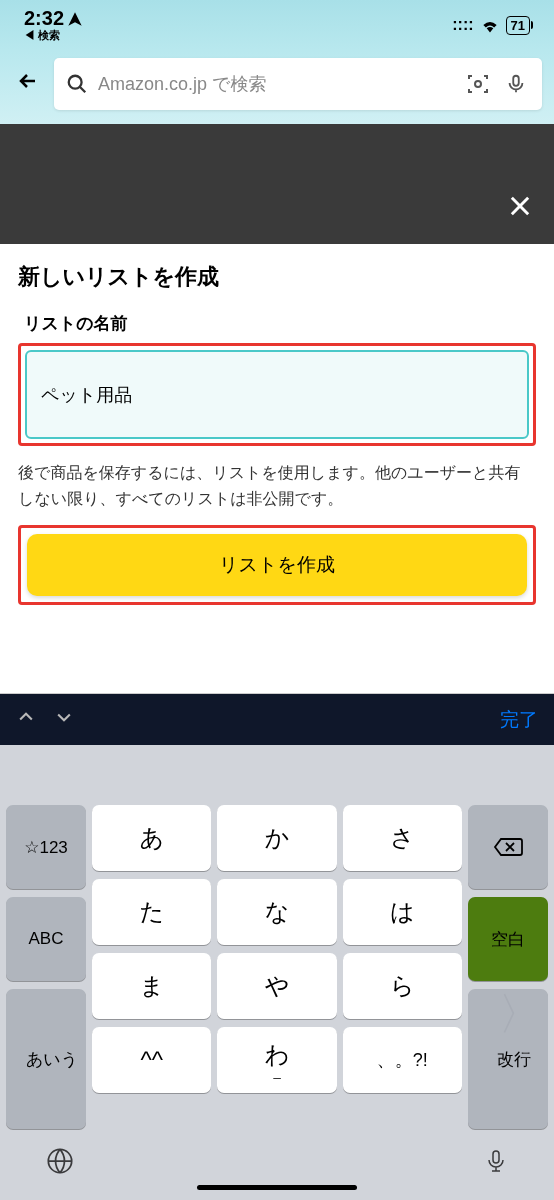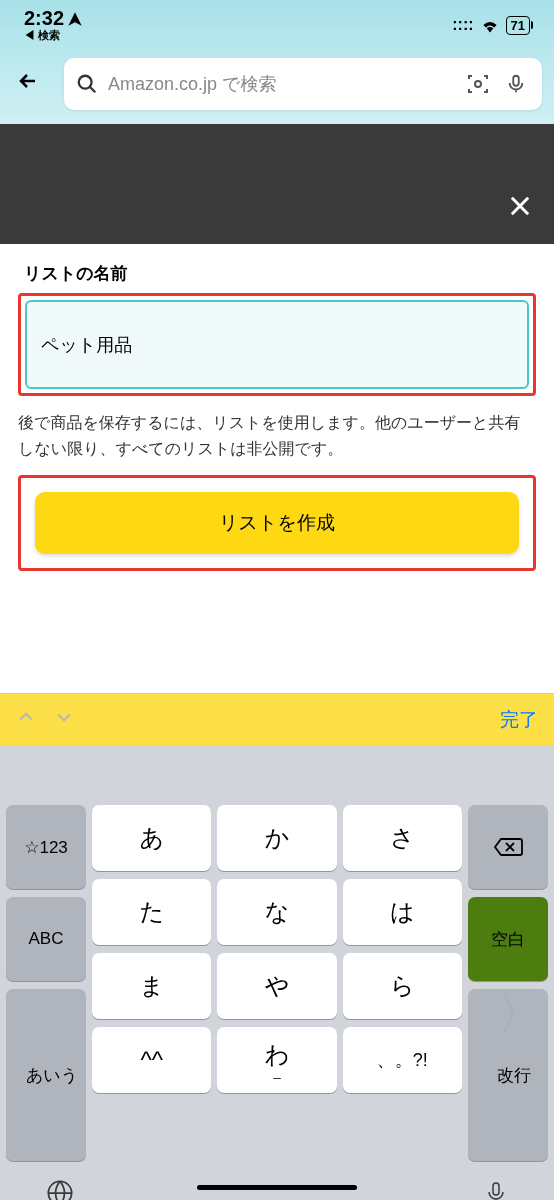--- a/index.html
+++ b/index.html
@@ -10,54 +10,54 @@
 .status-left { display: flex; flex-direction: column; align-items: flex-start; }
 .status-time { font-size: 20px; font-weight: 700; display: flex; align-items: center; gap: 3px; }
 .status-back { font-size: 11px; margin-top: -2px; }
 .status-right { display: flex; align-items: center; gap: 6px; font-size: 16px; }
 .battery-box { border: 1.5px solid #000; border-radius: 4px; padding: 1px 4px; font-size: 13px; font-weight: 700; position: relative; }
 .battery-box::after { content: ""; position: absolute; right: -4px; top: 4px; width: 2px; height: 8px; background: #000; border-radius: 0 2px 2px 0; }
 
 
 .top-area { background: linear-gradient(180deg, #b8e8ee 0%, #d0f0f4 100%); padding: 8px 12px 14px 12px; display: flex; align-items: center; gap: 10px; }
 .back-arrow { font-size: 26px; font-weight: 400; padding: 0 4px; cursor: pointer; }
-.search-bar { flex: 1; background: #fff; border-radius: 10px; height: 52px; display: flex; align-items: center; padding: 0 12px; gap: 10px; box-shadow: 0 1px 3px rgba(0,0,0,0.1); margin-left: 10px; }
+.search-bar { flex: 1; background: #fff; border-radius: 5px; height: 52px; display: flex; align-items: center; padding: 0 12px; gap: 10px; box-shadow: 0 1px 3px rgba(0,0,0,0.1); }
 .search-input { flex: 1; border: none; outline: none; font-size: 18px; color: #666; }
 .search-input::placeholder { color: #888; }
 .icon-btn { width: 28px; height: 28px; display: flex; align-items: center; justify-content: center; cursor: pointer; }
 
 
 .dark-overlay { background: #3a3a3a; height: 120px; display: flex; justify-content: flex-end; align-items: flex-end; padding: 16px 20px; }
 .close-x { color: #fff; font-size: 32px; cursor: pointer; }
 
 
 .content { padding: 18px; }
 .page-title { font-size: 22px; font-weight: 700; margin-bottom: 20px; }
 .field-label { font-size: 17px; font-weight: 700; margin-bottom: 8px; padding-left: 6px; }
 .input-wrap { border: 3px solid #e8352e; border-radius: 4px; padding: 4px; margin-bottom: 14px; }
 .text-input { width: 100%; border: 2px solid #4ac8c8; border-radius: 6px; background: #f0fafa; padding: 32px 14px; font-size: 18px; outline: none; }
 .help-text { font-size: 16px; line-height: 1.6; color: #333; margin-bottom: 14px; }
 .details-link { color: #1a7db8; font-size: 17px; display: flex; align-items: center; gap: 4px; cursor: pointer; margin-bottom: 24px; }
-.button-wrap { border: 3px solid #e8352e; border-radius: 4px; padding: 14px; }
+.button-wrap { border: 3px solid #e8352e; border-radius: 4px; padding: 6px; }
 .create-btn { width: 100%; background: #ffd814; border: none; border-radius: 10px; padding: 18px; font-size: 19px; cursor: pointer; box-shadow: 0 2px 4px rgba(0,0,0,0.15); }
 
 
-.kb-accessory { position: absolute; top: 693px; left: 0; right: 0; background: #fde047; border-top: 1px solid #ccc; height: 52px; display: flex; justify-content: space-between; align-items: center; padding: 0 16px; }
+.kb-accessory { position: absolute; top: 693px; left: 0; right: 0; background: #0f172a; border-top: 1px solid #ccc; height: 52px; display: flex; justify-content: space-between; align-items: center; padding: 0 16px; }
 .kb-nav { display: flex; gap: 18px; color: #b8b8b8; font-size: 22px; }
 .kb-done { color: #007aff; font-size: 19px; font-weight: 500; cursor: pointer; }
 
 
 .keyboard { position: absolute; top: 745px; left: 0; right: 0; bottom: 0; background: #d1d4da; padding: 60px 6px 8px 6px; }
 .kb-grid { display: flex; gap: 6px; }
 .kb-col-left, .kb-col-right { width: 80px; display: flex; flex-direction: column; gap: 8px; }
 .kb-col-mid { flex: 1; display: flex; flex-direction: column; gap: 8px; }
 .kb-row { display: flex; gap: 6px; }
 .kb-key { flex: 1; height: 66px; background: #fff; border-radius: 7px; display: flex; align-items: center; justify-content: center; font-size: 24px; box-shadow: 0 1px 0 rgba(0,0,0,0.3); cursor: pointer; }
 .kb-key-side { height: 84px; background: #b0b5bd; border-radius: 7px; display: flex; align-items: center; justify-content: center; font-size: 17px; box-shadow: 0 1px 0 rgba(0,0,0,0.3); cursor: pointer; }
-.kb-key-tall { height: 172px; padding-left: 12px; }
+.kb-key-tall { height: 140px; padding-left: 12px; }
 .kb-next-arrow { position: absolute; right: 12px; top: 240px; color: #a8adb6; font-size: 44px; font-weight: 300; }
 .kb-bottom { display: flex; justify-content: space-between; align-items: center; padding: 18px 40px 8px 40px; }
 .kb-globe, .kb-mic { font-size: 28px; color: #3a3a3c; cursor: pointer; }
 .home-indicator { position: absolute; bottom: 10px; left: 50%; transform: translateX(-50%); width: 160px; height: 5px; background: #000; border-radius: 3px; }
 </style>
 </head>
 <body>
 
 <div class="status-bar">
   <div class="status-left">
@@ -107,20 +107,21 @@
 
 <div class="dark-overlay">
   <div class="close-x">
     <svg width="28" height="28" viewBox="0 0 24 24" stroke="#fff" stroke-width="2.5">
         <path d="M5 5l14 14M19 5L5 19"></path>
       </svg>
   </div>
 </div>
 
 <div class="content">
+  <h1 class="page-title">新しいリストを作成</h1>
   <div class="field-label">リストの名前</div>
   <div class="input-wrap">
     <input class="text-input" value="ペット用品" style="">
   </div>
   <p class="help-text">後で商品を保存するには、リストを使用します。他のユーザーと共有しない限り、すべてのリストは非公開です。</p>
   <div class="button-wrap">
     <button class="create-btn">リストを作成</button>
   </div>
 </div>
 

